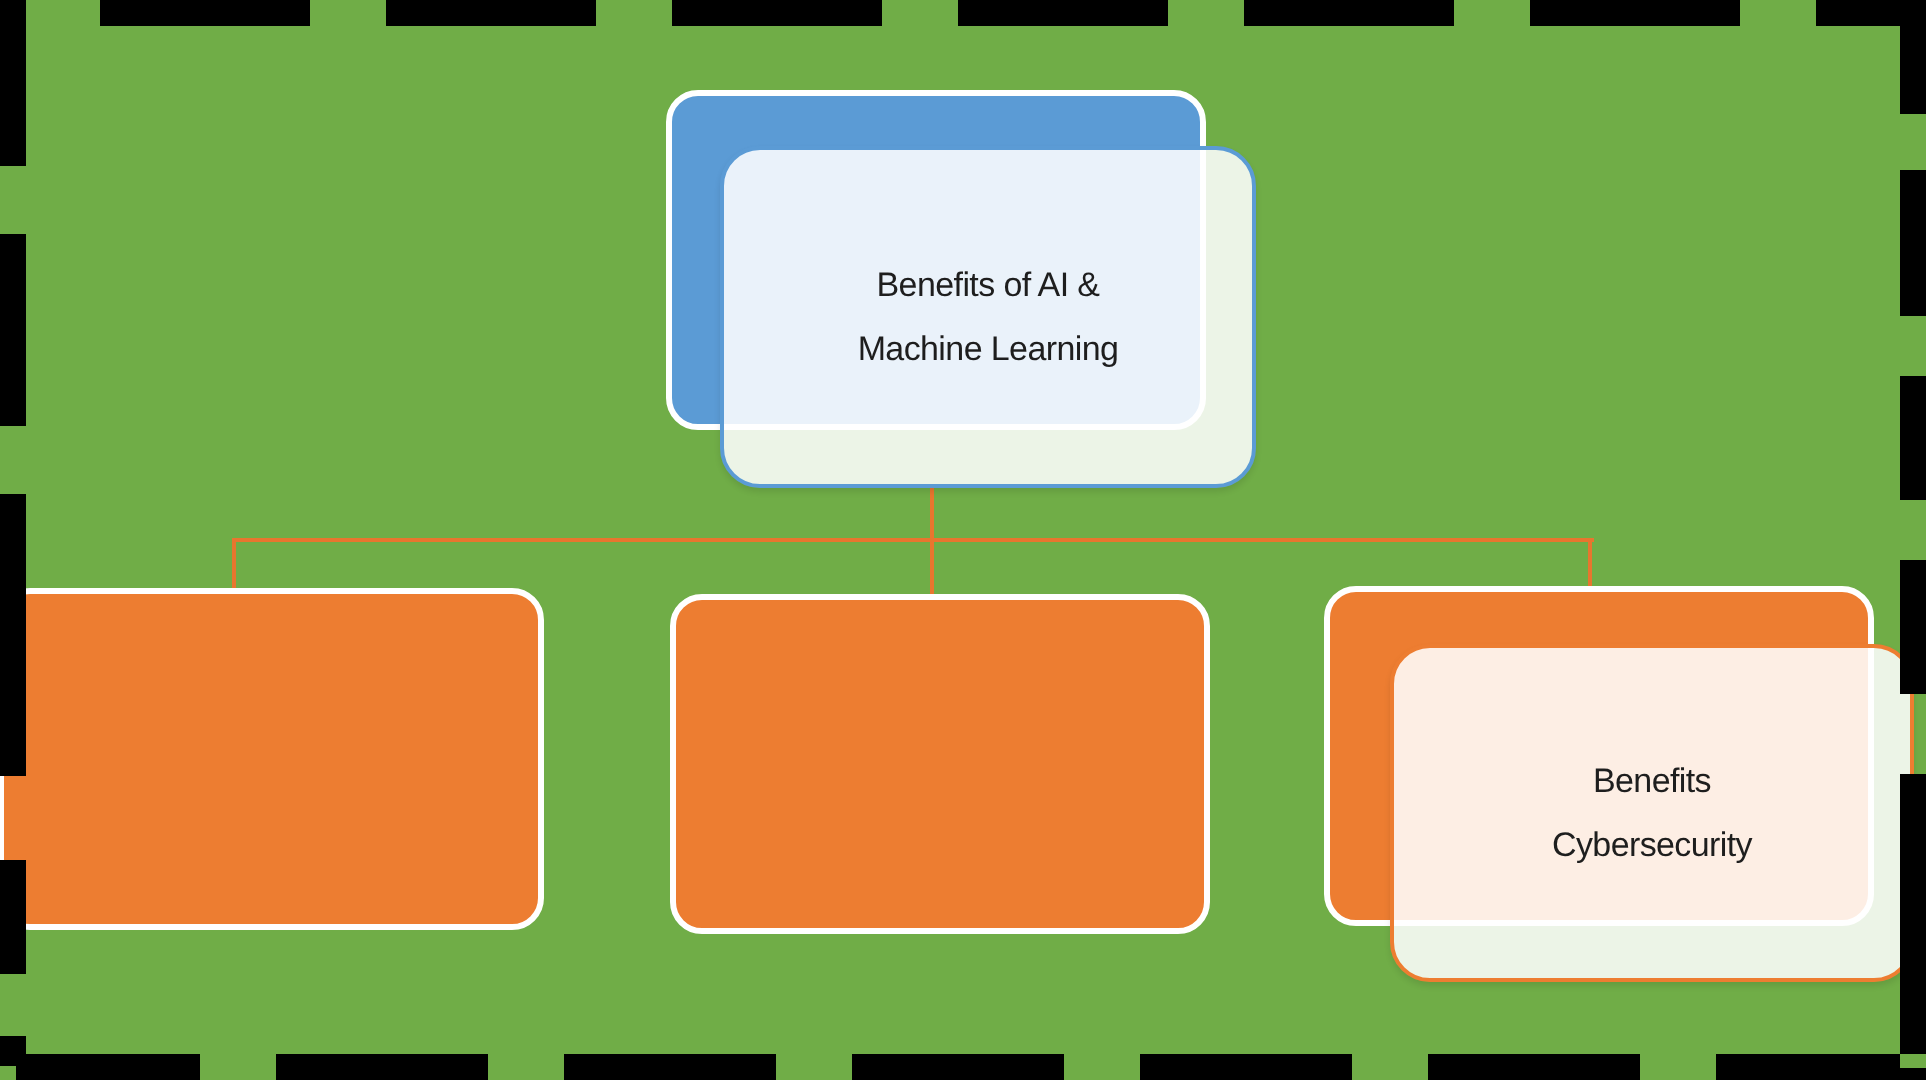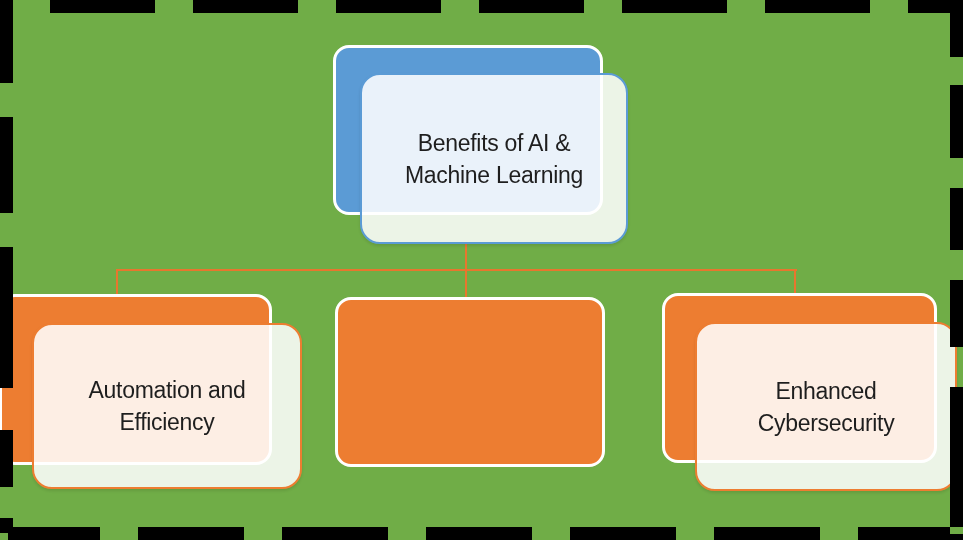--- a/index.html
+++ b/index.html
@@ -40,21 +40,21 @@
     align-items: center;
     justify-content: center;
     box-shadow: 0 2px 3px rgba(0,0,0,0.10);
   }
   .front-blue   { border-color: var(--accent-blue, #5B9BD5); }
   .front-orange { border-color: var(--accent-orange, #ED7D31); }
   .label {
     white-space: pre-line;
     text-align: center;
     color: var(--text-dark, #1E1E1E);
-    font-size: 23px;
+    font-size: 17px;
     line-height: 32px;
     letter-spacing: -0.3px;
   }
 
   
   .frame { position: absolute; z-index: 10; pointer-events: none; }
   .frame-top {
     left: 0; top: 0; width: 963px; height: 13px;
     background: repeating-linear-gradient(90deg,
       #000 0 12px, transparent 12px 50px, #000 50px 143px);
@@ -101,30 +101,26 @@
   <div class="connector" style="left:465px; top:270px; width:2px; height:28px;"></div>
   <div class="connector" style="left:794px; top:270px; width:2px; height:24px;"></div>
 
   <div class="panel back-panel back-blue" style="left:333px; top:45px; width:270px; height:170px;"></div>
   <div class="panel front-panel front-blue" style="left:360px; top:73px; width:268px; height:171px;">
     <div class="label">Benefits of AI &amp;
 Machine Learning</div>
   </div>
 
   <div class="panel back-panel back-orange" style="left:-1px; top:294px; width:273px; height:171px;"></div>
-  <div class="panel front-panel front-orange" style="left:32px; top:323px; width:270px; height:166px;">
-    <div class="label">Automation and
-Efficiency</div>
-  </div>
 
   <div class="panel back-panel back-orange" style="left:335px; top:297px; width:270px; height:170px;"></div>
 
   <div class="panel back-panel back-orange" style="left:662px; top:293px; width:275px; height:170px;"></div>
   <div class="panel front-panel front-orange" style="left:695px; top:322px; width:262px; height:169px;">
-    <div class="label">Enhanced
+    <div class="label">Benefits
 Cybersecurity</div>
   </div>
 
   <div class="frame frame-top"></div>
   <div class="frame frame-bottom"></div>
   <div class="frame frame-left"></div>
   <div class="frame frame-right"></div>
   <div class="corner-notch"></div>
 
 </div>

